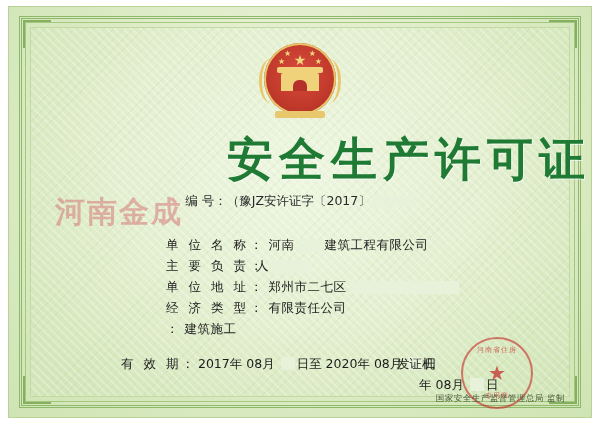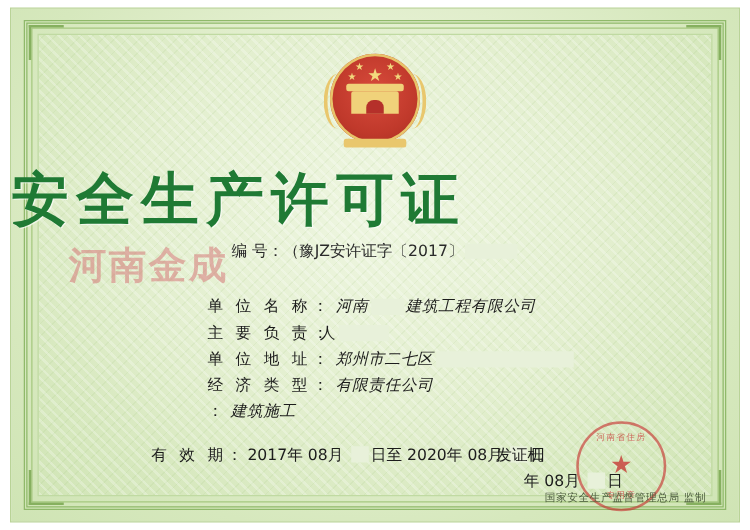--- a/index.html
+++ b/index.html
@@ -165,21 +165,21 @@
     background: #e9c76d;
     border-radius: 2px;
   }
 
   
   .title {
     position: absolute;
     left: 0;
     right: 0;
     top: 122px;
-    text-align: left;
+    text-align: right;
     font-family: "DejaVu Serif", "Liberation Serif", serif;
     font-weight: bold;
     font-size: 46px;
     letter-spacing: 6px;
     color: #1f7a34;
     text-shadow: 1px 1px 0 rgba(255,255,255,0.65);
   }
 
   
   .watermark {
@@ -231,21 +231,21 @@
     height: 21px;
     white-space: nowrap;
     margin-left: 45px;
   }
   .label {
     width: 84px;
     letter-spacing: 3px;
     flex: 0 0 auto;
   }
   .colon { margin-right: 6px; }
-  .value { letter-spacing: 0.5px; font-style: italic; }
+  .value { letter-spacing: 0.5px; }
   .mask {
     display: inline-block;
     height: 13px;
     background: #e8f1da;
     vertical-align: -2px;
     margin: 0 2px;
   }
   .mask.w14 { width: 14px; }
   .mask.w26 { width: 26px; }
   .mask.w40 { width: 40px; }

